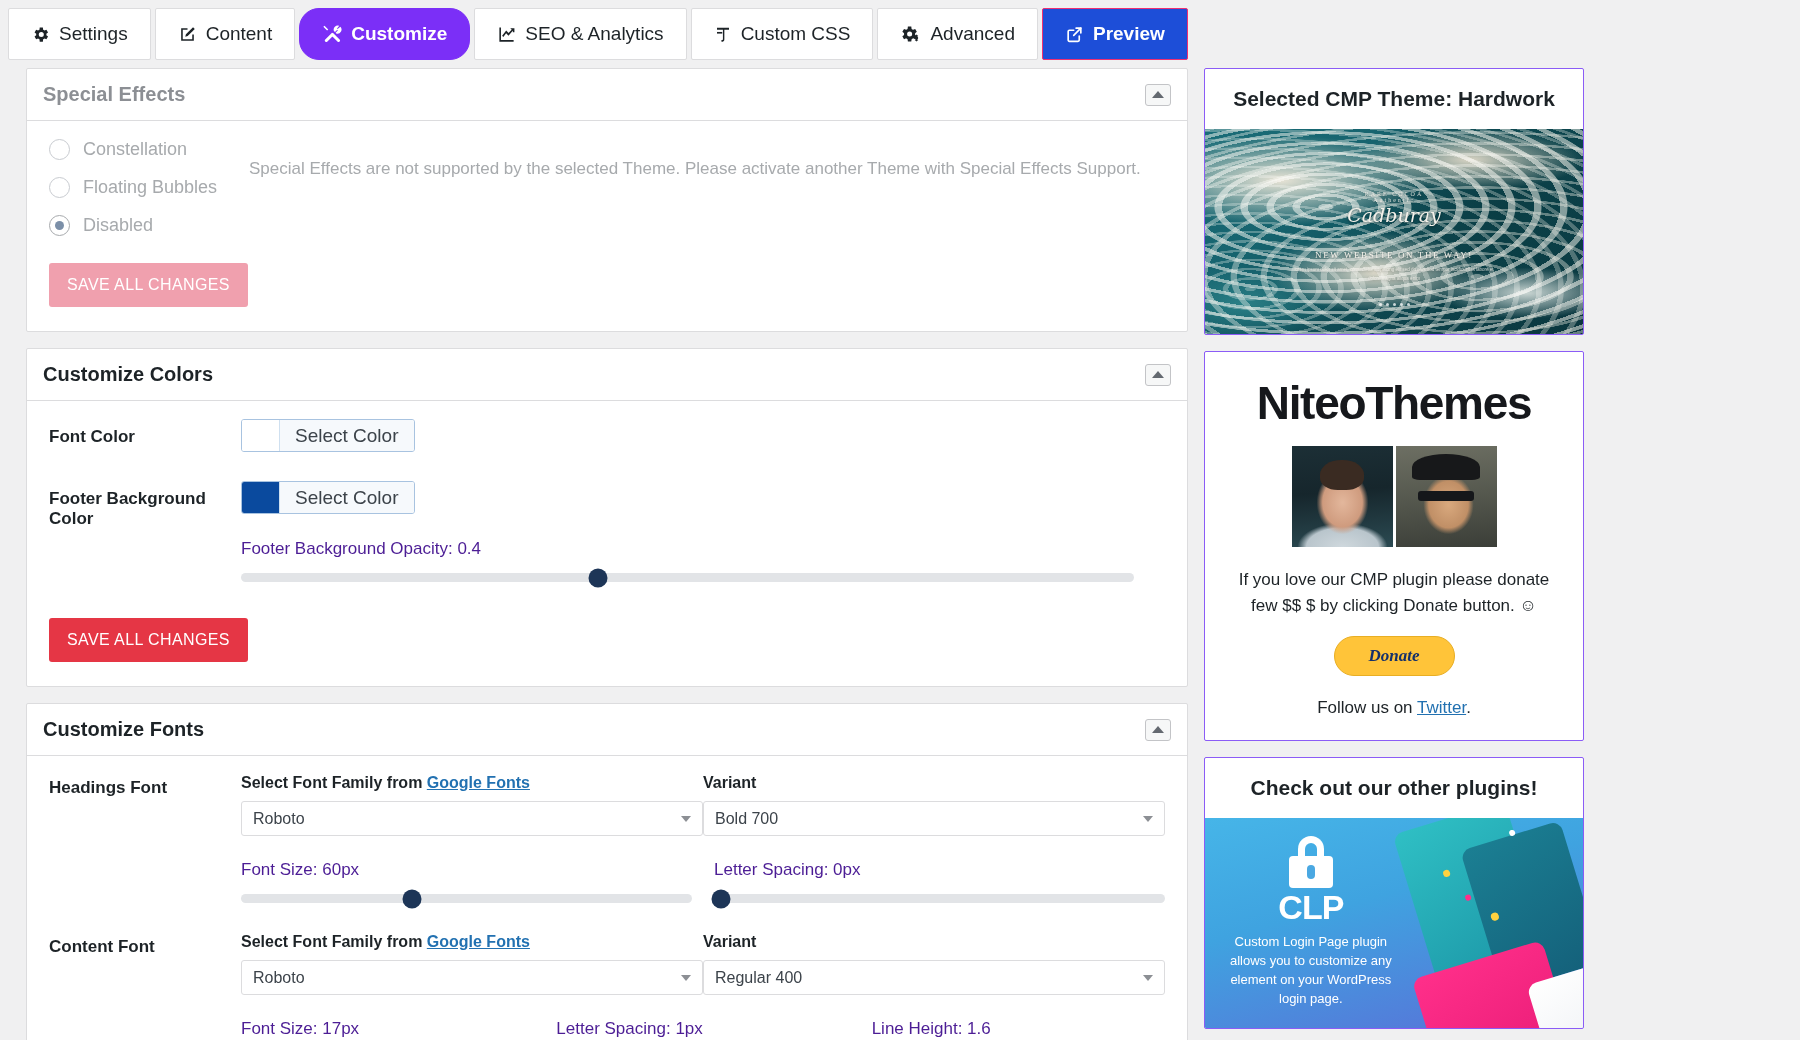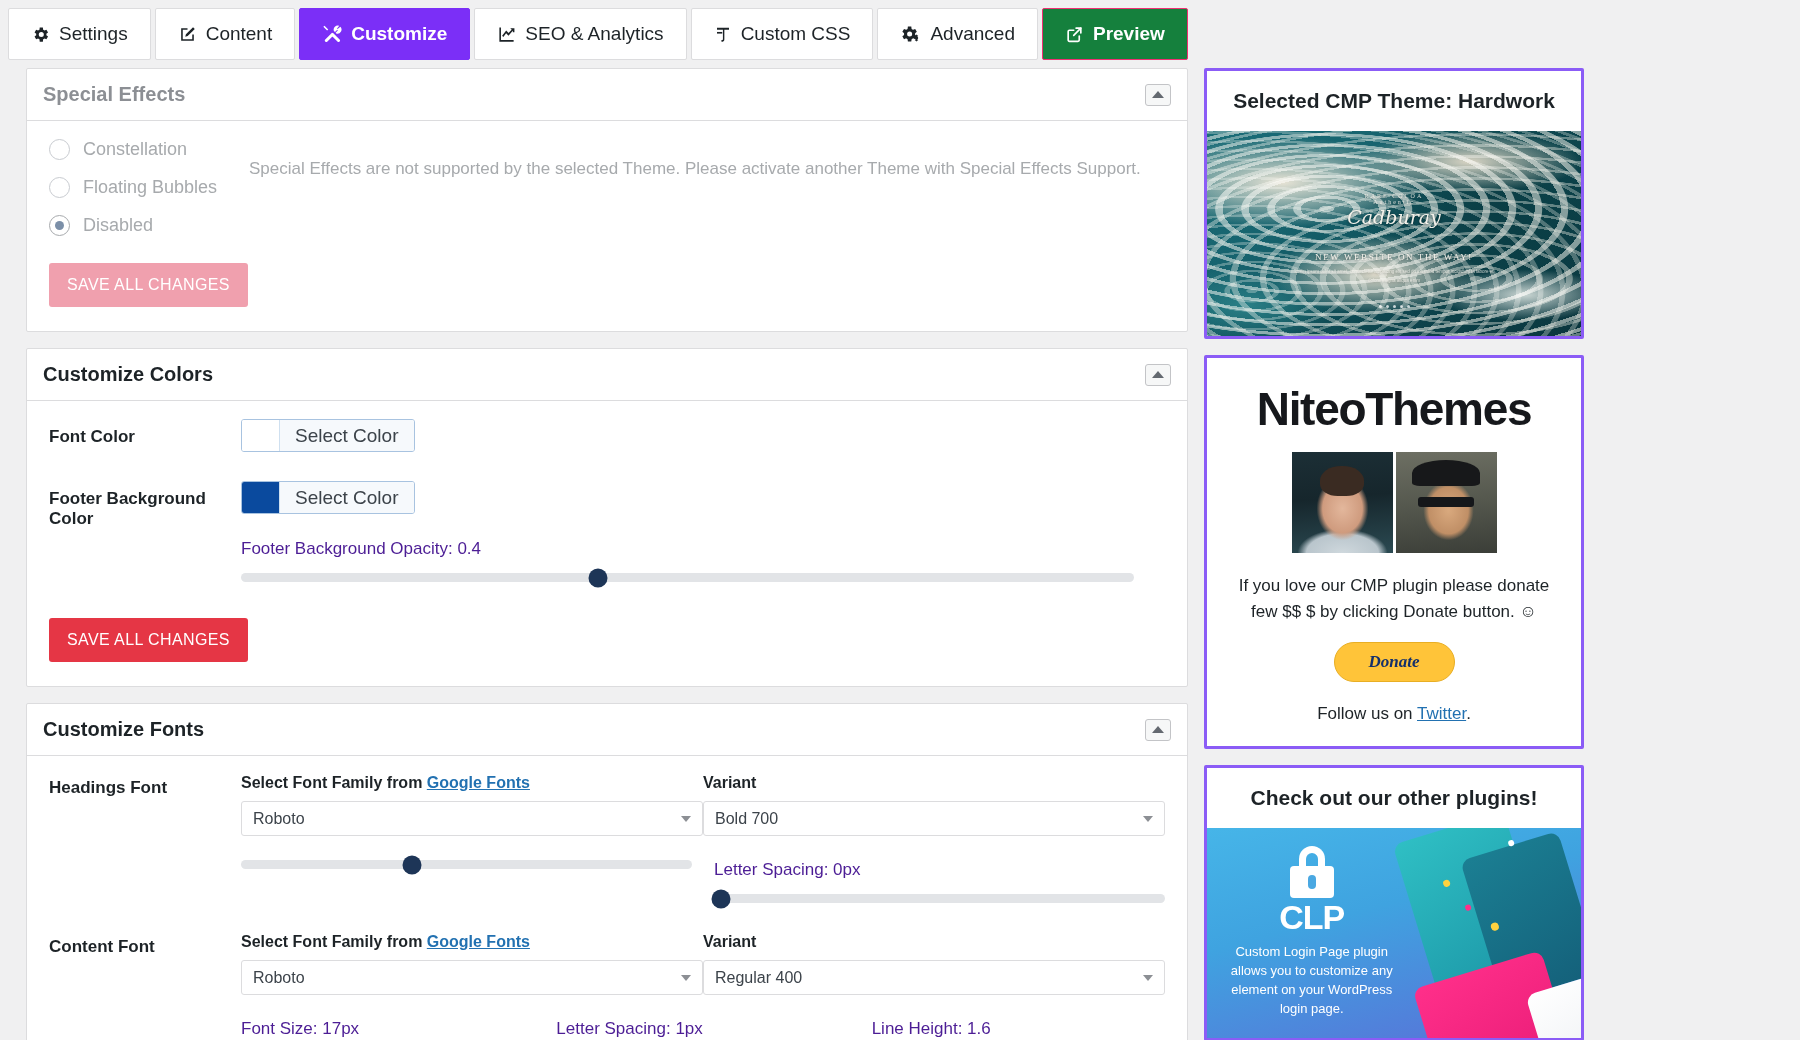--- a/index.html
+++ b/index.html
@@ -34,23 +34,24 @@
     cursor: pointer;
     white-space: nowrap;
     border-radius: 2px;
   }
   .tab .ico { display: inline-flex; align-items: center; }
   .tab.active-purple {
     background: #7b2ff7;
     border-color: #7b2ff7;
     color: #ffffff;
     font-weight: bold;
+    border-radius: 20px;
   }
   .tab.preview-pink {
-    background: #15803d;
+    background: #1d4ed8;
     border-color: #ef2f72;
     color: #ffffff;
     font-weight: bold;
   }
 
   
   .page {
     display: flex;
     gap: 16px;
     padding: 0 8px 0 8px;
@@ -220,21 +221,21 @@
     border-left: 5px solid transparent;
     border-right: 5px solid transparent;
     border-top: 6px solid #8c8f94;
   }
   .sliders-row { display: flex; gap: 22px; margin-top: 24px; }
   .sld-col { flex: 1 1 0; min-width: 0; }
 
   
   .side-panel {
     background: #ffffff;
-    border: 3px solid #8b5cf6;
+    border: 1px solid #8b5cf6;
     margin-bottom: 16px;
     border-radius: 2px;
     overflow: hidden;
   }
   .side-head {
     text-align: center;
     font-size: 21px;
     font-weight: bold;
     color: #1d2327;
     padding: 18px 10px;
@@ -617,20 +618,21 @@
               <div class="field-col">
                 <div class="field-cap">Variant</div>
                 <div class="select">
                   <span>Bold 700</span>
                   <span class="caret-dn"></span>
                 </div>
               </div>
             </div>
             <div class="sliders-row">
               <div class="sld-col">
+                <div class="slider-label">Font Size: 60px</div>
                 <div class="slider">
                   <span class="handle" style="left:38%"></span>
                 </div>
               </div>
               <div class="sld-col">
                 <div class="slider-label">Letter Spacing: 0px</div>
                 <div class="slider">
                   <span class="handle" style="left:1.5%"></span>
                 </div>
               </div>

